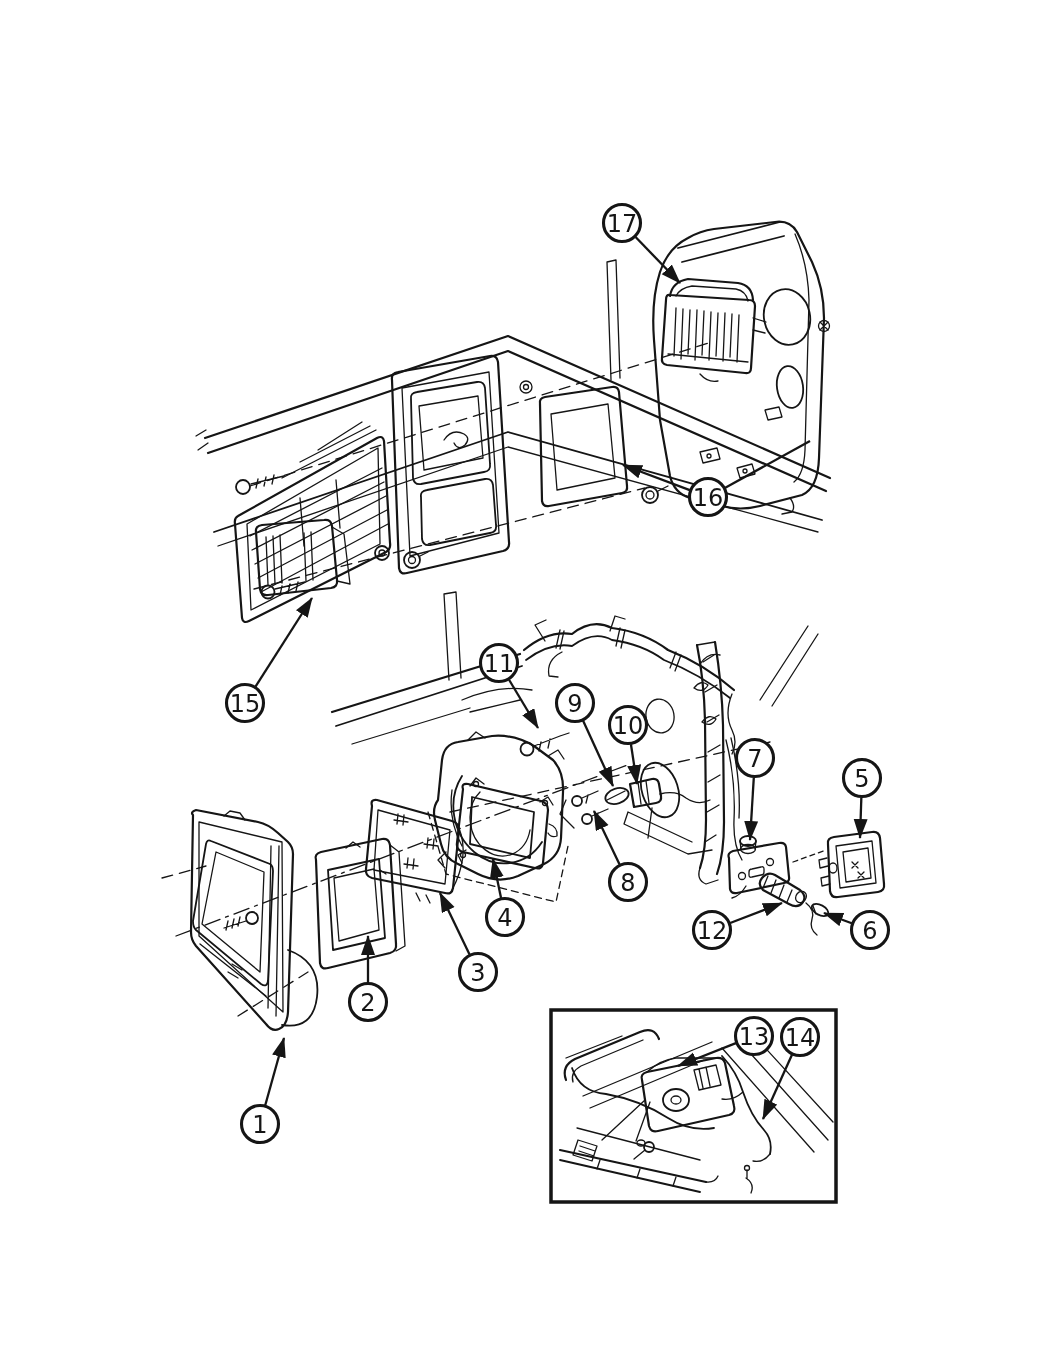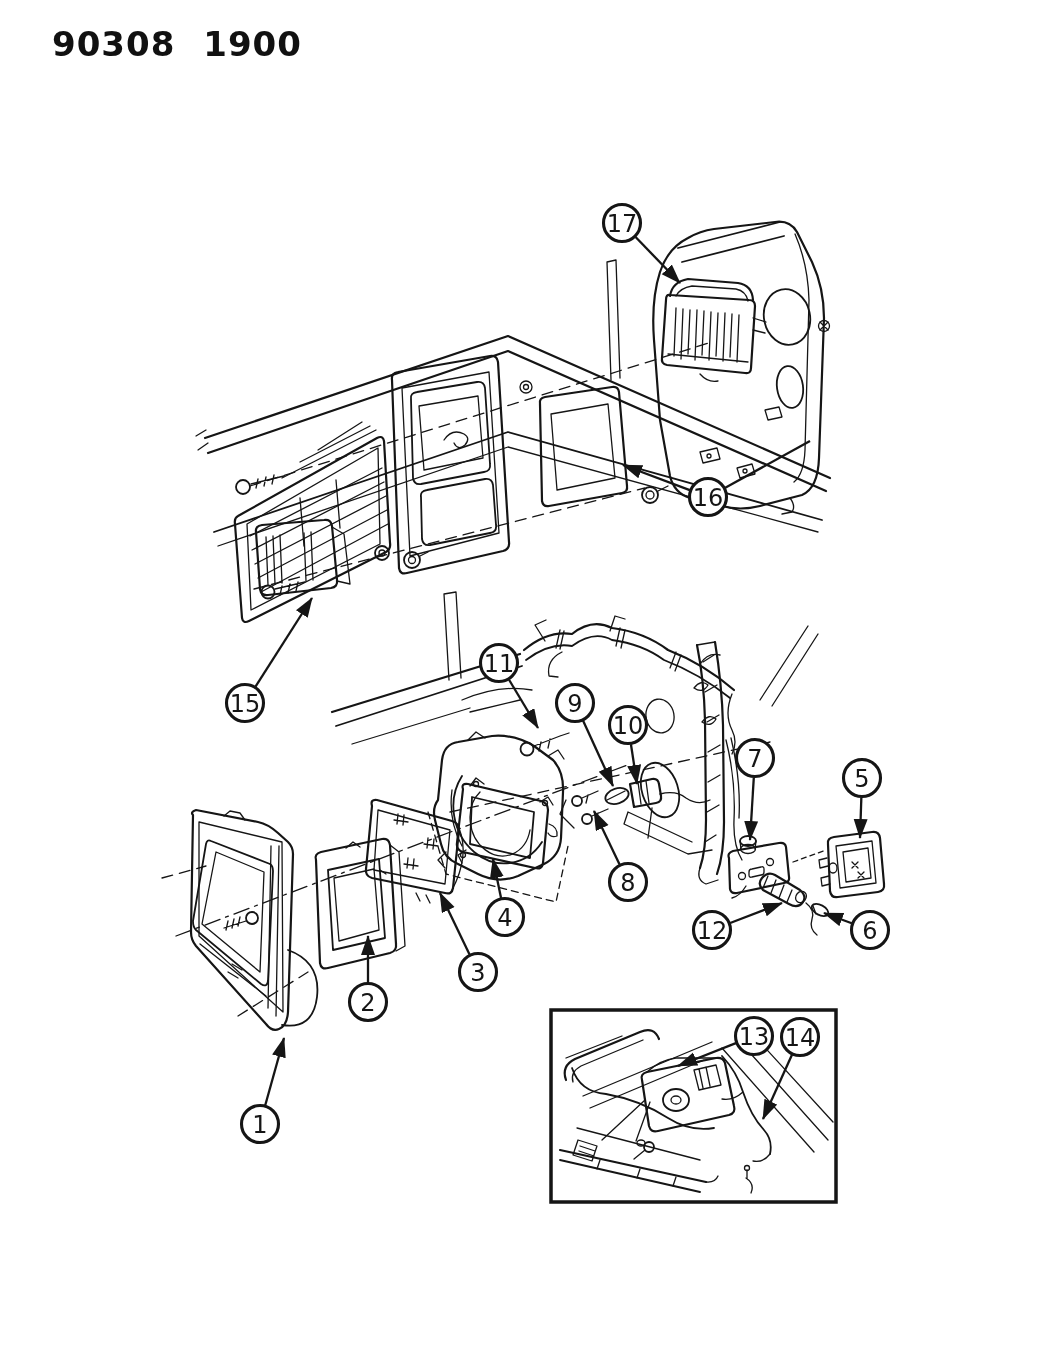--- a/index.html
+++ b/index.html
@@ -18,23 +18,20 @@
   .callout-circle{fill:#ffffff;stroke:#151515;stroke-width:3.1;}
   .callout-num{fill:#151515;font-family:"DejaVu Sans","Liberation Sans",sans-serif;
                font-size:24px;text-anchor:middle;}
   .leader{fill:none;stroke:#151515;stroke-width:2.3;}
 </style>
 </head>
 <body>
 
 <div class="page">
 
-  <div class="doc-title">
-    <span>90308</span><span class="sheet">1900</span>
-  </div>
 
   <svg id="diagram-svg" width="1046" height="1345" viewBox="0 0 1046 1345">
     <defs>
       <marker id="arrowhead" markerWidth="22" markerHeight="16" refX="19" refY="7" orient="auto" markerUnits="userSpaceOnUse">
         <path d="M0,0 L20,7 L0,14 Z" fill="#151515"></path>
       </marker>
     </defs>
 
     <g>
 

